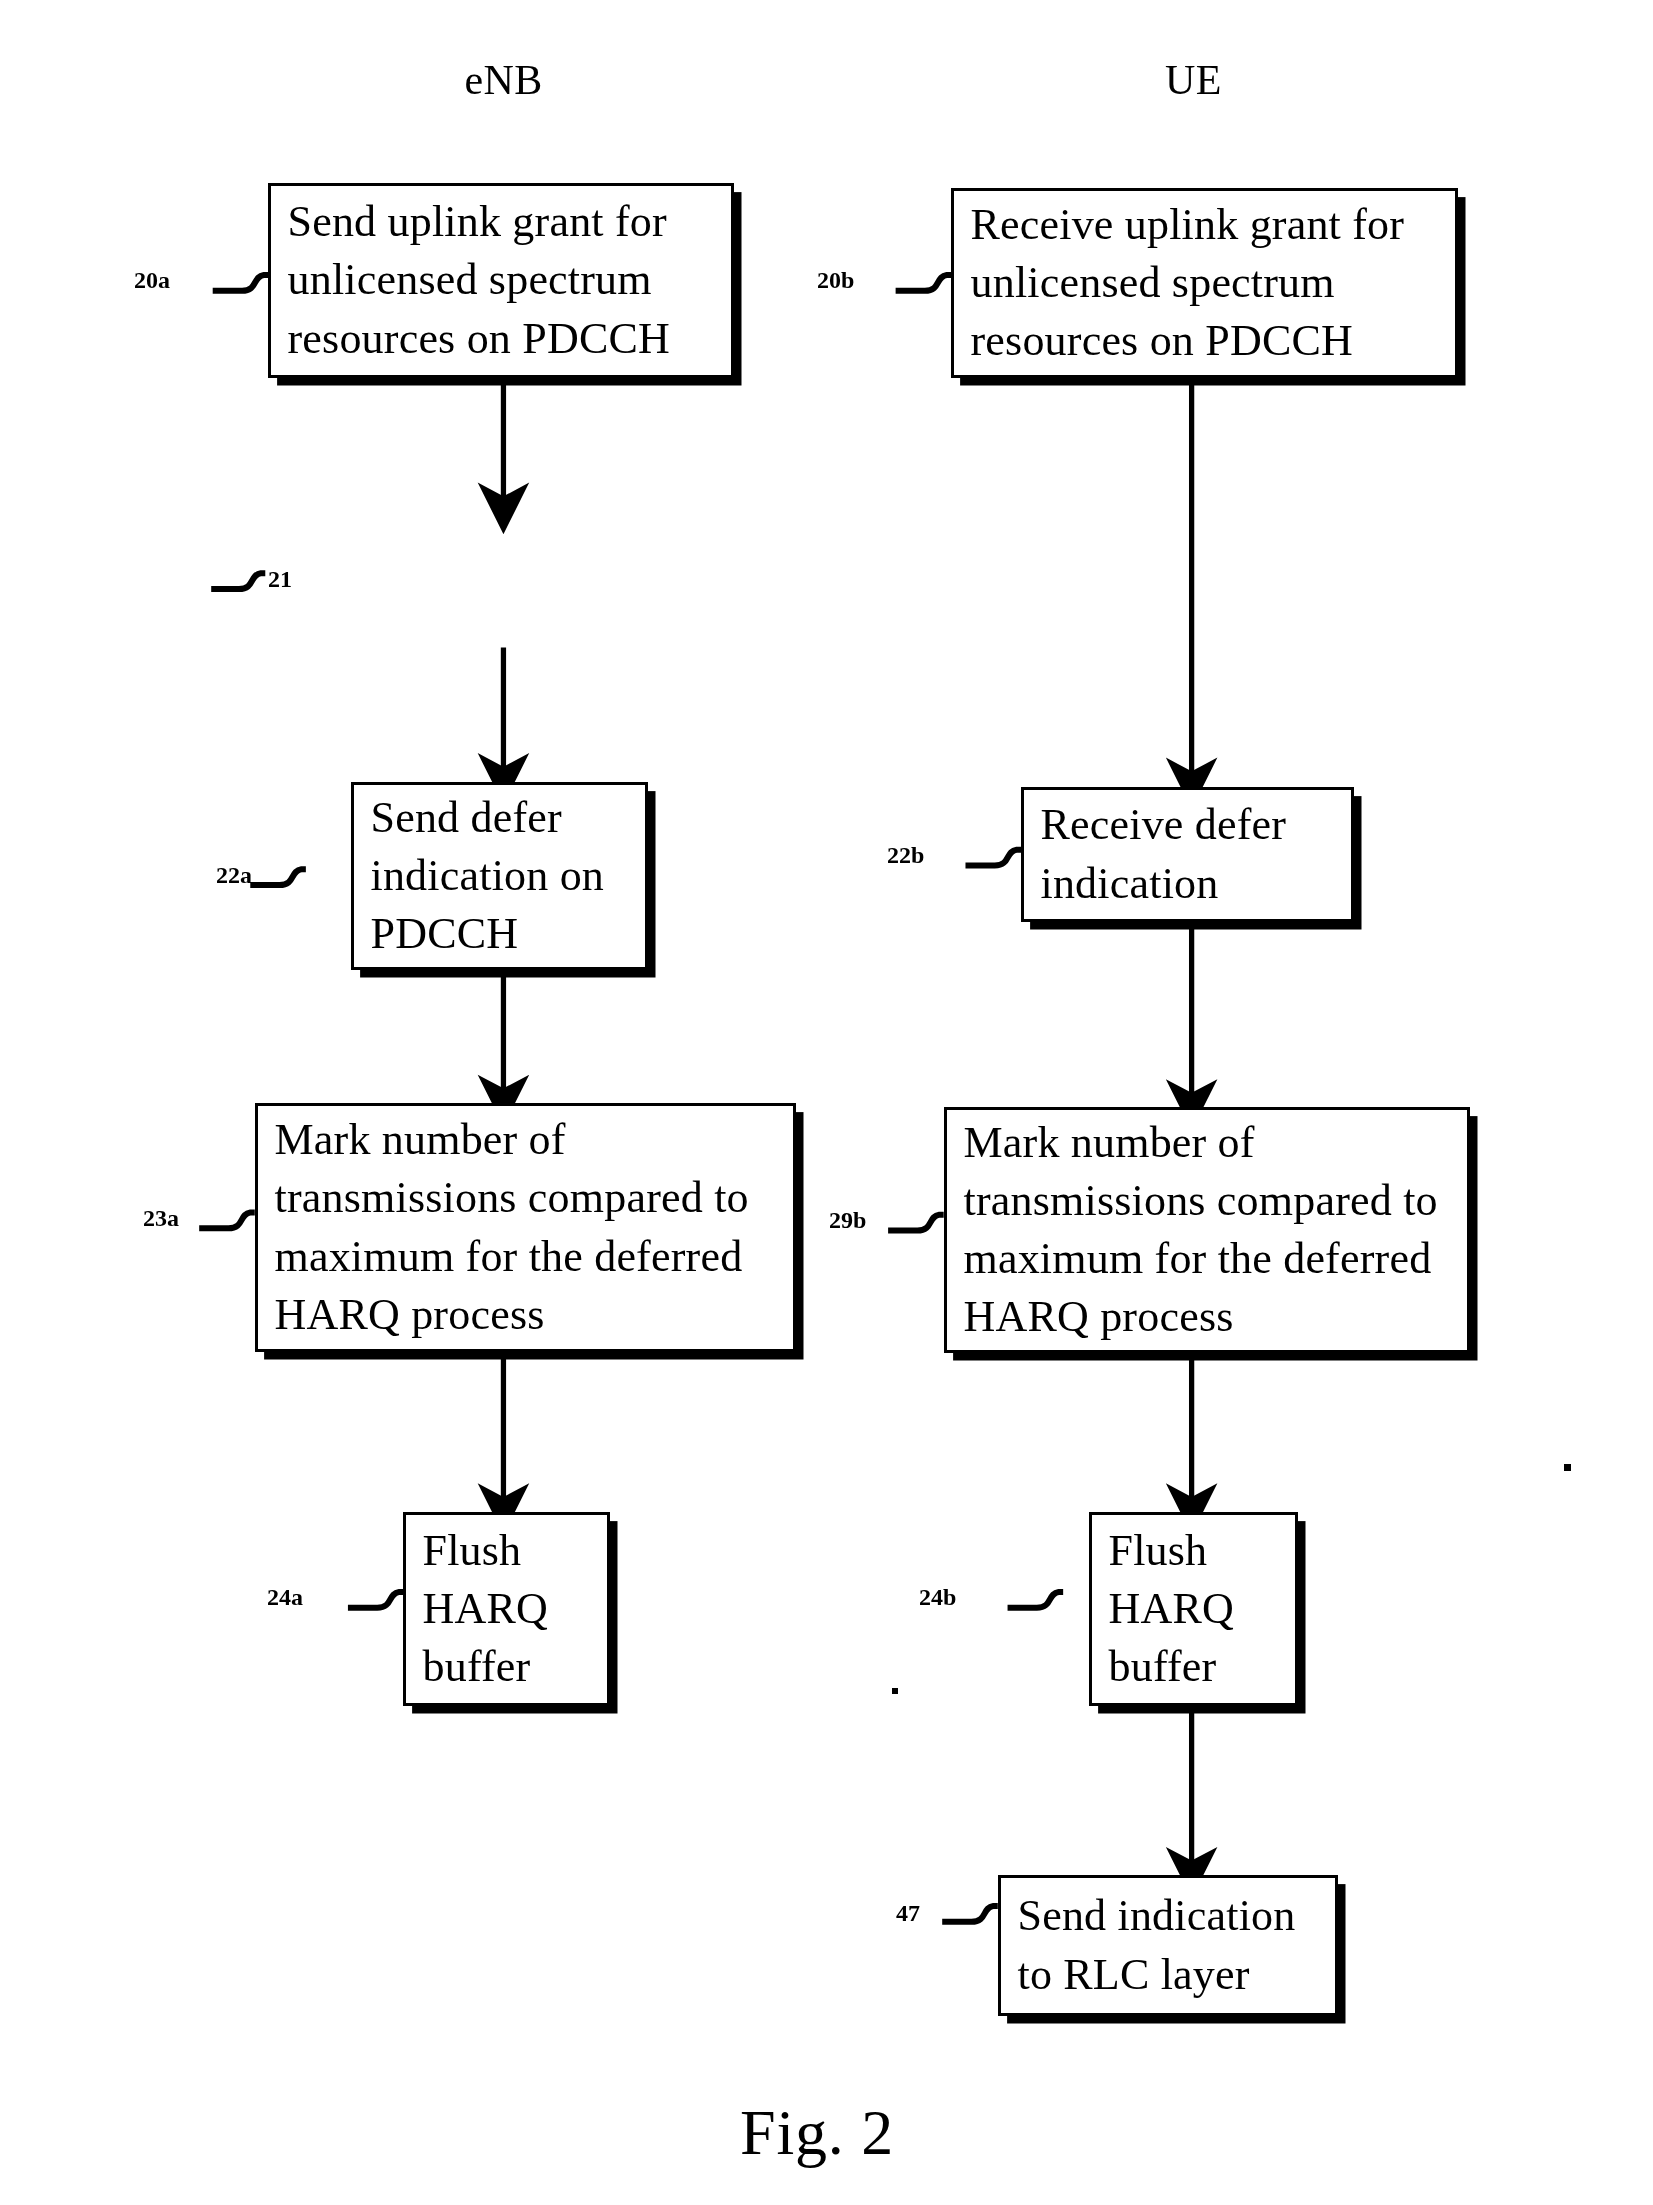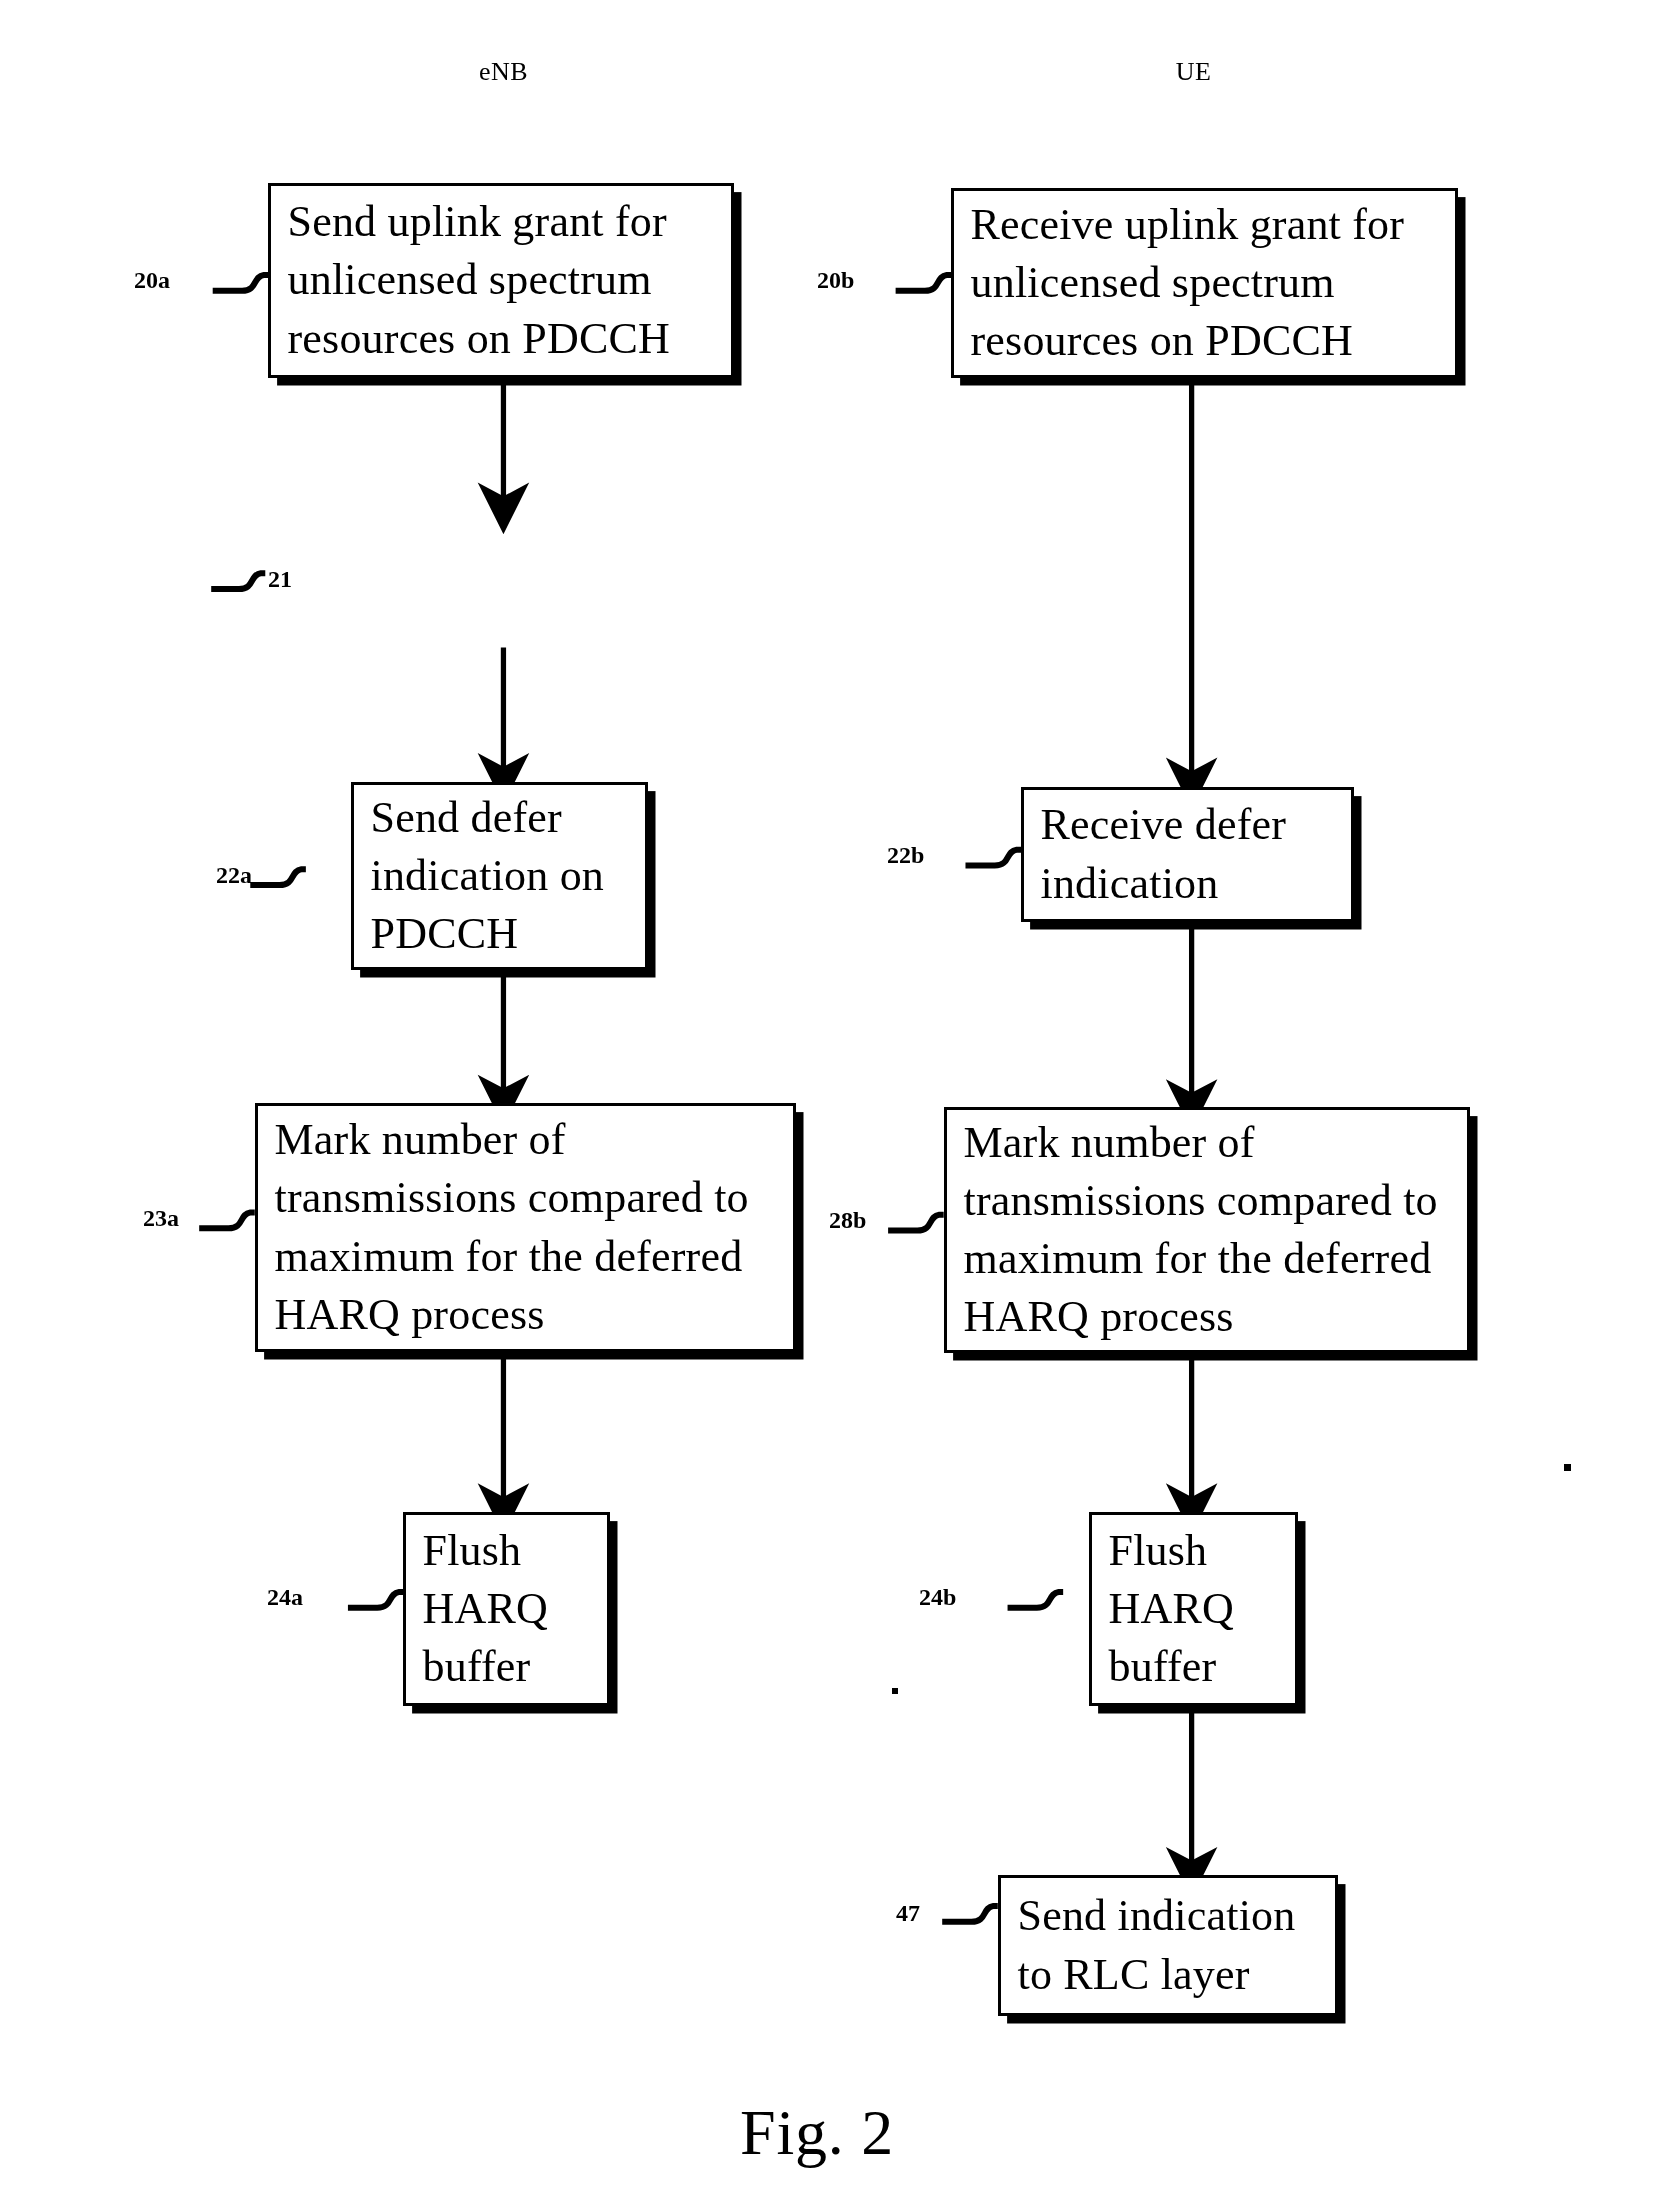--- a/index.html
+++ b/index.html
@@ -16,21 +16,21 @@
     position: relative;
     width: 1653px;
     height: 2205px;
     background: #ffffff;
     overflow: hidden;
   }
 
   
   .col-header {
     position: absolute;
-    font-size: 26px;
+    font-size: 42px;
     line-height: 1;
     letter-spacing: 0.4px;
     white-space: nowrap;
     text-align: center;
   }
 
   
   .proc-box {
     position: absolute;
     box-sizing: border-box;
@@ -156,21 +156,21 @@
   <div class="ref-num" style="left:817px; top:268px;">20b</div>
 
   <div class="proc-box" style="left:1021px; top:787px; width:333px; height:135px;">
     <div class="box-text">Receive defer indication</div>
   </div>
   <div class="ref-num" style="left:887px; top:843px;">22b</div>
 
   <div class="proc-box" style="left:944px; top:1107px; width:526px; height:246px;">
     <div class="box-text">Mark number of transmissions compared to maximum for the deferred HARQ process</div>
   </div>
-  <div class="ref-num" style="left:829px; top:1208px;">28b</div>
+  <div class="ref-num" style="left:829px; top:1208px;">29b</div>
 
   <div class="proc-box" style="left:1089px; top:1512px; width:209px; height:194px;">
     <div class="box-text">Flush HARQ buffer</div>
   </div>
   <div class="ref-num" style="left:919px; top:1585px;">24b</div>
 
   <div class="proc-box" style="left:998px; top:1875px; width:340px; height:141px;justify-content:flex-end;">
     <div class="box-text">Send indication to RLC layer</div>
   </div>
   <div class="ref-num" style="left:896px; top:1901px;">47</div>

